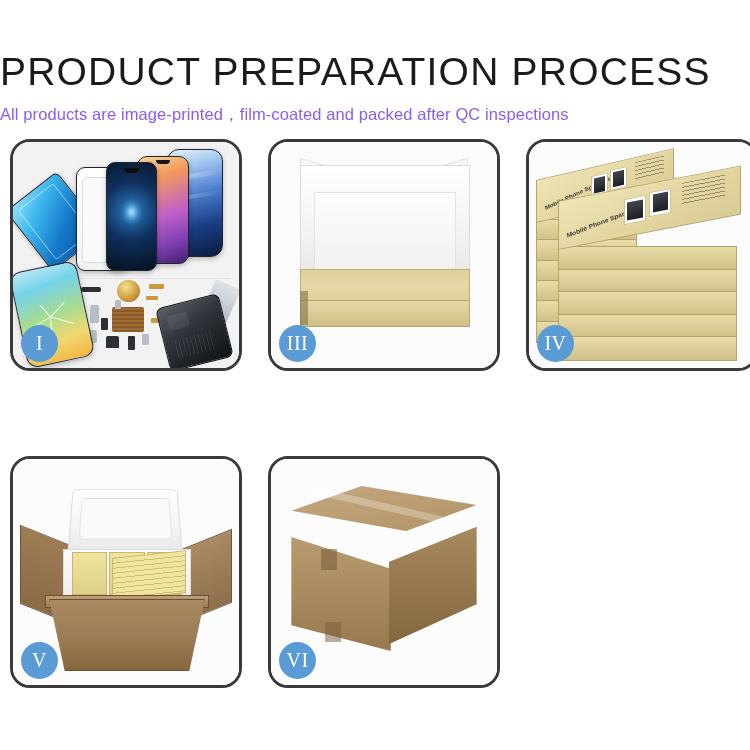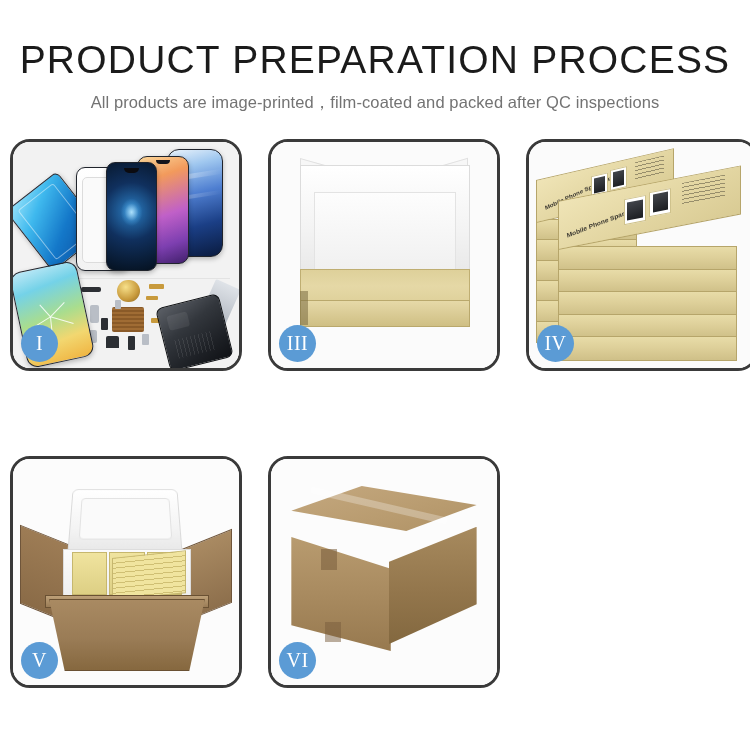--- a/index.html
+++ b/index.html
@@ -11,38 +11,37 @@
     width: 750px;
     height: 750px;
     overflow: hidden;
     font-family: "Liberation Sans", sans-serif;
     position: relative;
   }
 
   
   .header {
     width: 750px;
-    padding-top: 40px;
-    text-align: center;
+    padding-top: 52px;
   }
   .page-title {
     font-family: "Liberation Sans", sans-serif;
     font-size: 39px;
     font-weight: 500;
     letter-spacing: 1.2px;
     color: #1b1b1b;
     line-height: 1.05;
     margin: 0;
     white-space: nowrap;
   }
   .page-subtitle {
     font-family: "Liberation Sans", sans-serif;
     font-size: 16.5px;
     font-weight: 400;
-    color: #737373;
+    color: #8b5cf6;
     margin: 11px 0 0 0;
     letter-spacing: 0.1px;
     white-space: nowrap;
   }
 
   
   .grid {
     position: absolute;
     left: 10px;
     top: 139px;

